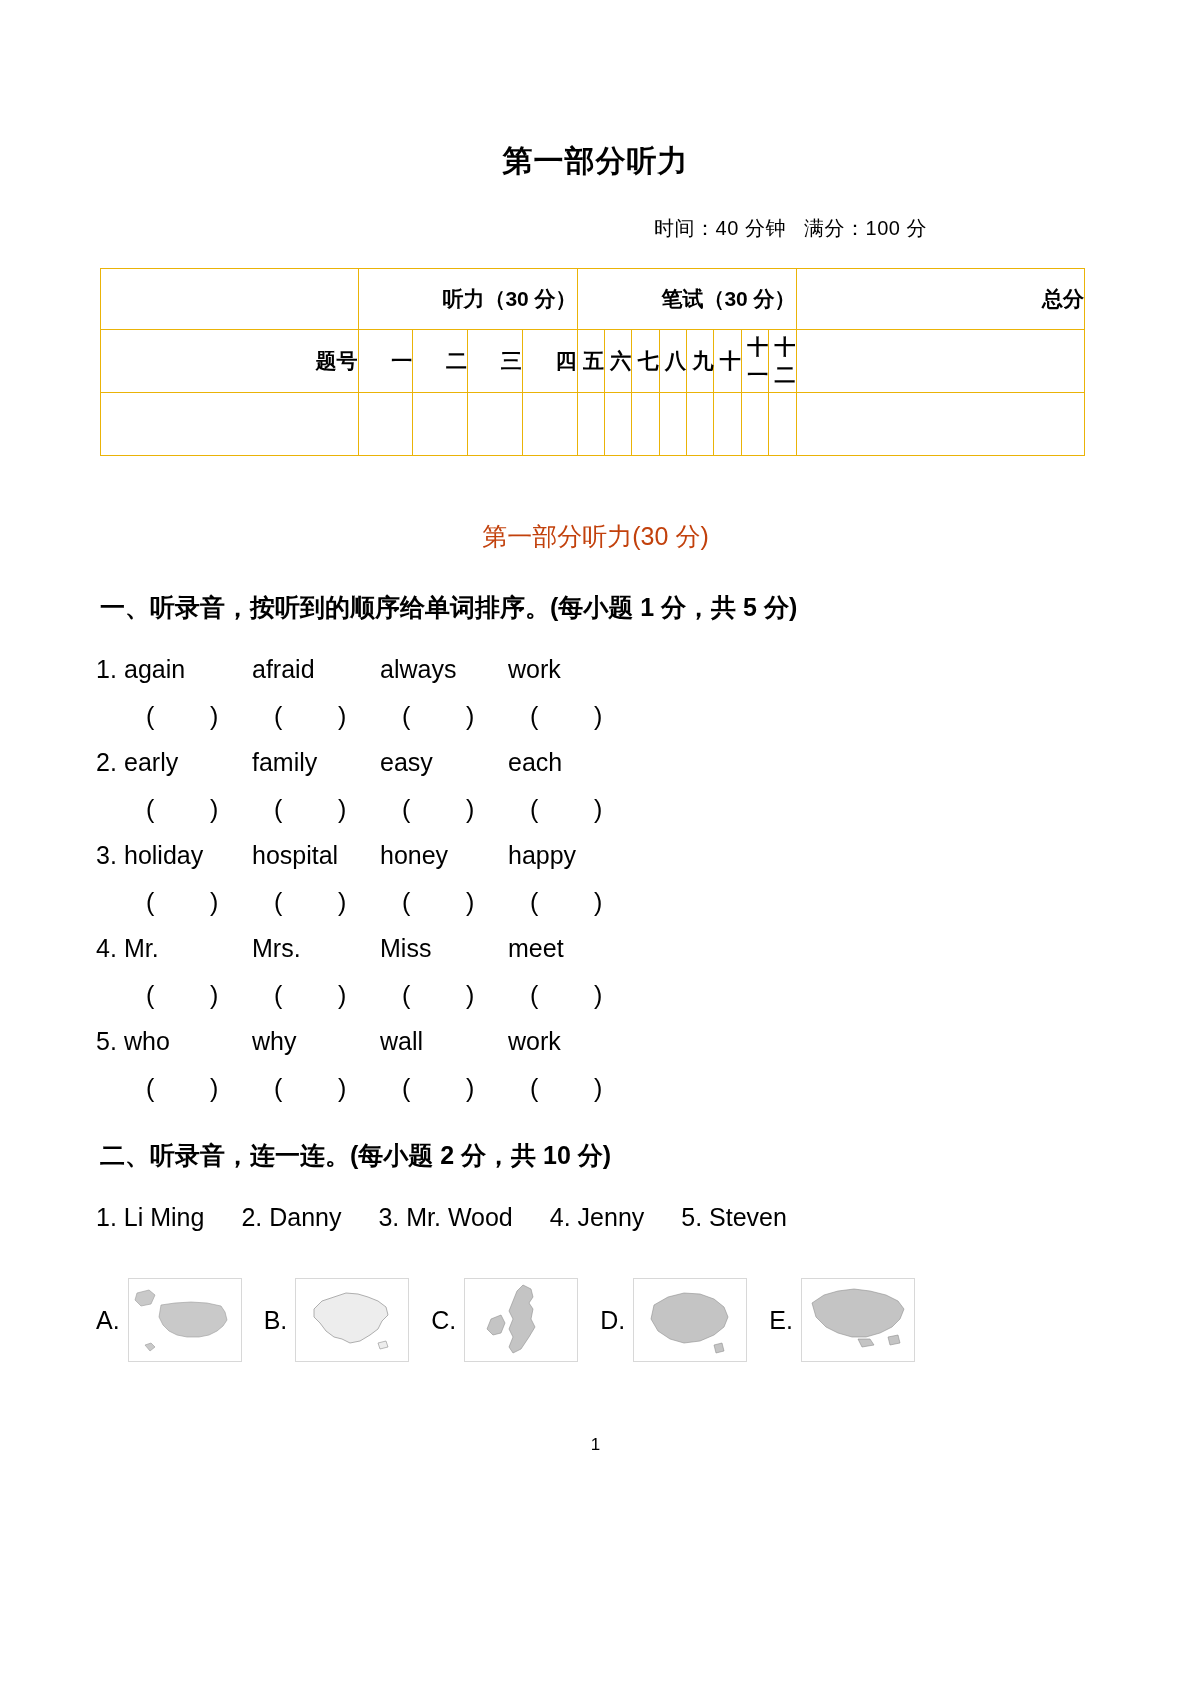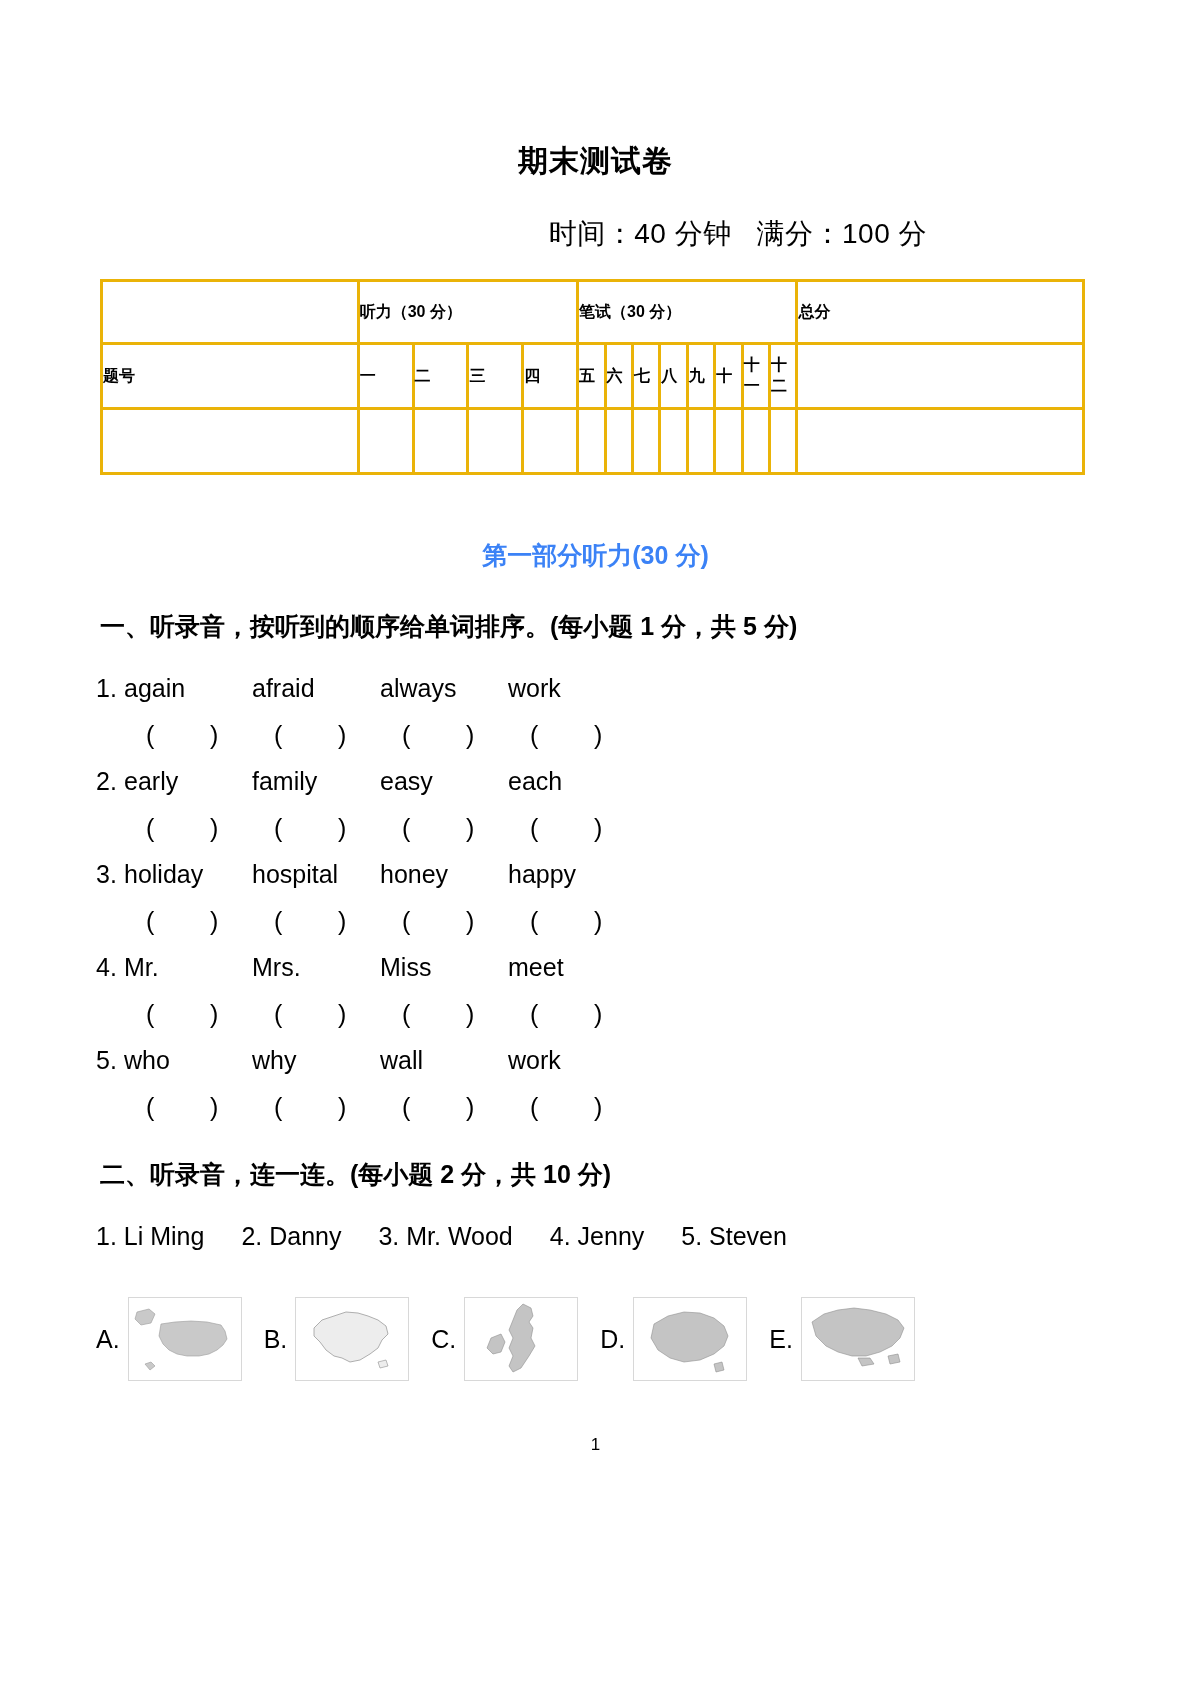--- a/index.html
+++ b/index.html
@@ -28,61 +28,61 @@
     font-size: 30px;
     font-weight: bold;
     letter-spacing: 1px;
     margin: 0;
     padding-top: 143px;
     line-height: 1.2;
   }
 
   .meta-line {
     text-align: right;
-    font-size: 28px;
+    font-size: 20px;
     margin: 0;
     padding-top: 36px;
     padding-right: 168px;
     letter-spacing: 0.5px;
     white-space: pre;
   }
 
   
   .score-table-wrap {
     margin-top: 26px;
     padding-left: 4px;
     padding-right: 10px;
   }
   table.score-table {
     border-collapse: collapse;
     width: 100%;
     table-layout: fixed;
   }
   table.score-table td {
-    border: 3px solid #eab308;
-    text-align: left;
+    border: 1px solid #eab308;
+    text-align: right;
     vertical-align: middle;
-    font-size: 16px;
+    font-size: 21px;
     font-weight: bold;
     padding: 0;
     height: 52px;
   }
   table.score-table tr.head-row td { height: 60px; }
   table.score-table tr.num-row td { height: 62px; font-weight: bold; }
   table.score-table tr.blank-row td { height: 62px; }
   td.col-label { width: 66px; }
   td.col-q { width: 56px; }
   td.col-q-wide { width: 74px; }
   td.col-total { width: 74px; margin-left: 17px; }
 
   
   .section-red {
     text-align: center;
-    color: #3b82f6;
-    font-weight: bold;
+    color: #c2410c;
+    font-weight: normal;
     font-size: 25px;
     margin: 0;
     padding-top: 64px;
     letter-spacing: 0px;
   }
 
   
   .q-heading {
     font-size: 25px;
     font-weight: bold;
@@ -151,21 +151,21 @@
     bottom: 229px;
     text-align: center;
     font-size: 17px;
   }
 </style>
 </head>
 <body>
 
 <div class="page">
 
-  <div class="doc-title">期末测试卷</div>
+  <div class="doc-title">第一部分听力</div>
 
   <div class="meta-line">时间：40 分钟   满分：100 分</div>
 
   <div class="score-table-wrap">
     <table class="score-table">
       <tbody>
           <tr class="head-row">
         <td class="col-label"></td>
         <td class="col-q" colspan="4">听力（30 分）</td>
         <td class="col-q" colspan="8">笔试（30 分）</td>

